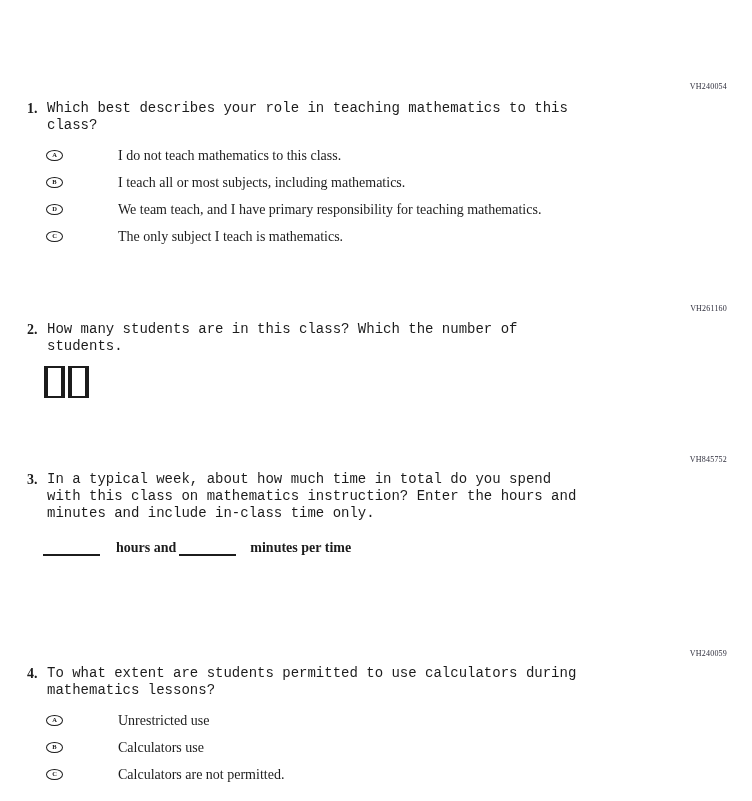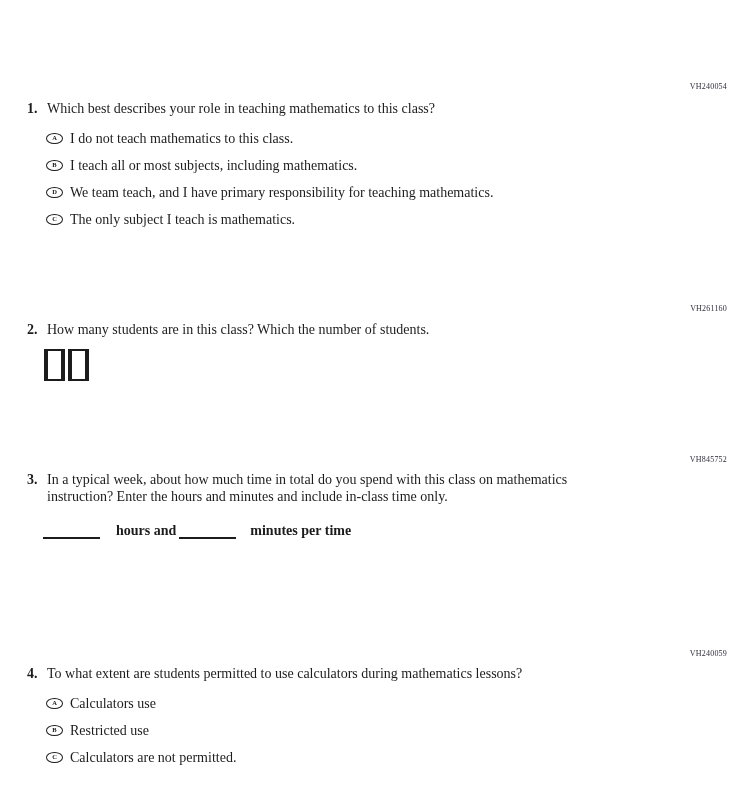--- a/index.html
+++ b/index.html
@@ -35,31 +35,33 @@
     font-size: 14px;
     line-height: 17px;
   }
   .q-num {
     width: 20px;
     flex-shrink: 0;
     font-weight: bold;
   }
   .q-text {
     width: 532px;
+    font-family: Liberation Mono, monospace;
   }
   .options {
     padding-left: 46px;
   }
   .option {
     display: flex;
     align-items: flex-start;
     height: 17px;
     margin-bottom: 10px;
     font-size: 14px;
     line-height: 17px;
+    gap: 48px;
   }
   .bubble {
     display: inline-flex;
     align-items: center;
     justify-content: center;
     width: 17px;
     height: 11px;
     border: 1.3px solid var(--text-color);
     border-radius: 50%;
     font-size: 6.5px;
@@ -173,24 +175,24 @@
 
 <section class="question-section" id="q4">
   <div class="code-row">VH240059</div>
   <div class="q-row">
     <span class="q-num">4.</span>
     <span class="q-text">To what extent are students permitted to use calculators during mathematics lessons?</span>
   </div>
   <div class="options">
     <div class="option">
       <span class="bubble">A</span>
-      <span class="opt-text">Calculators use</span>
+      <span class="opt-text">Unrestricted use</span>
     </div>
     <div class="option">
       <span class="bubble">B</span>
-      <span class="opt-text">Restricted use</span>
+      <span class="opt-text">Calculators use</span>
     </div>
     <div class="option">
       <span class="bubble">C</span>
       <span class="opt-text">Calculators are not permitted.</span>
     </div>
   </div>
 </section>
 
 </body></html>

